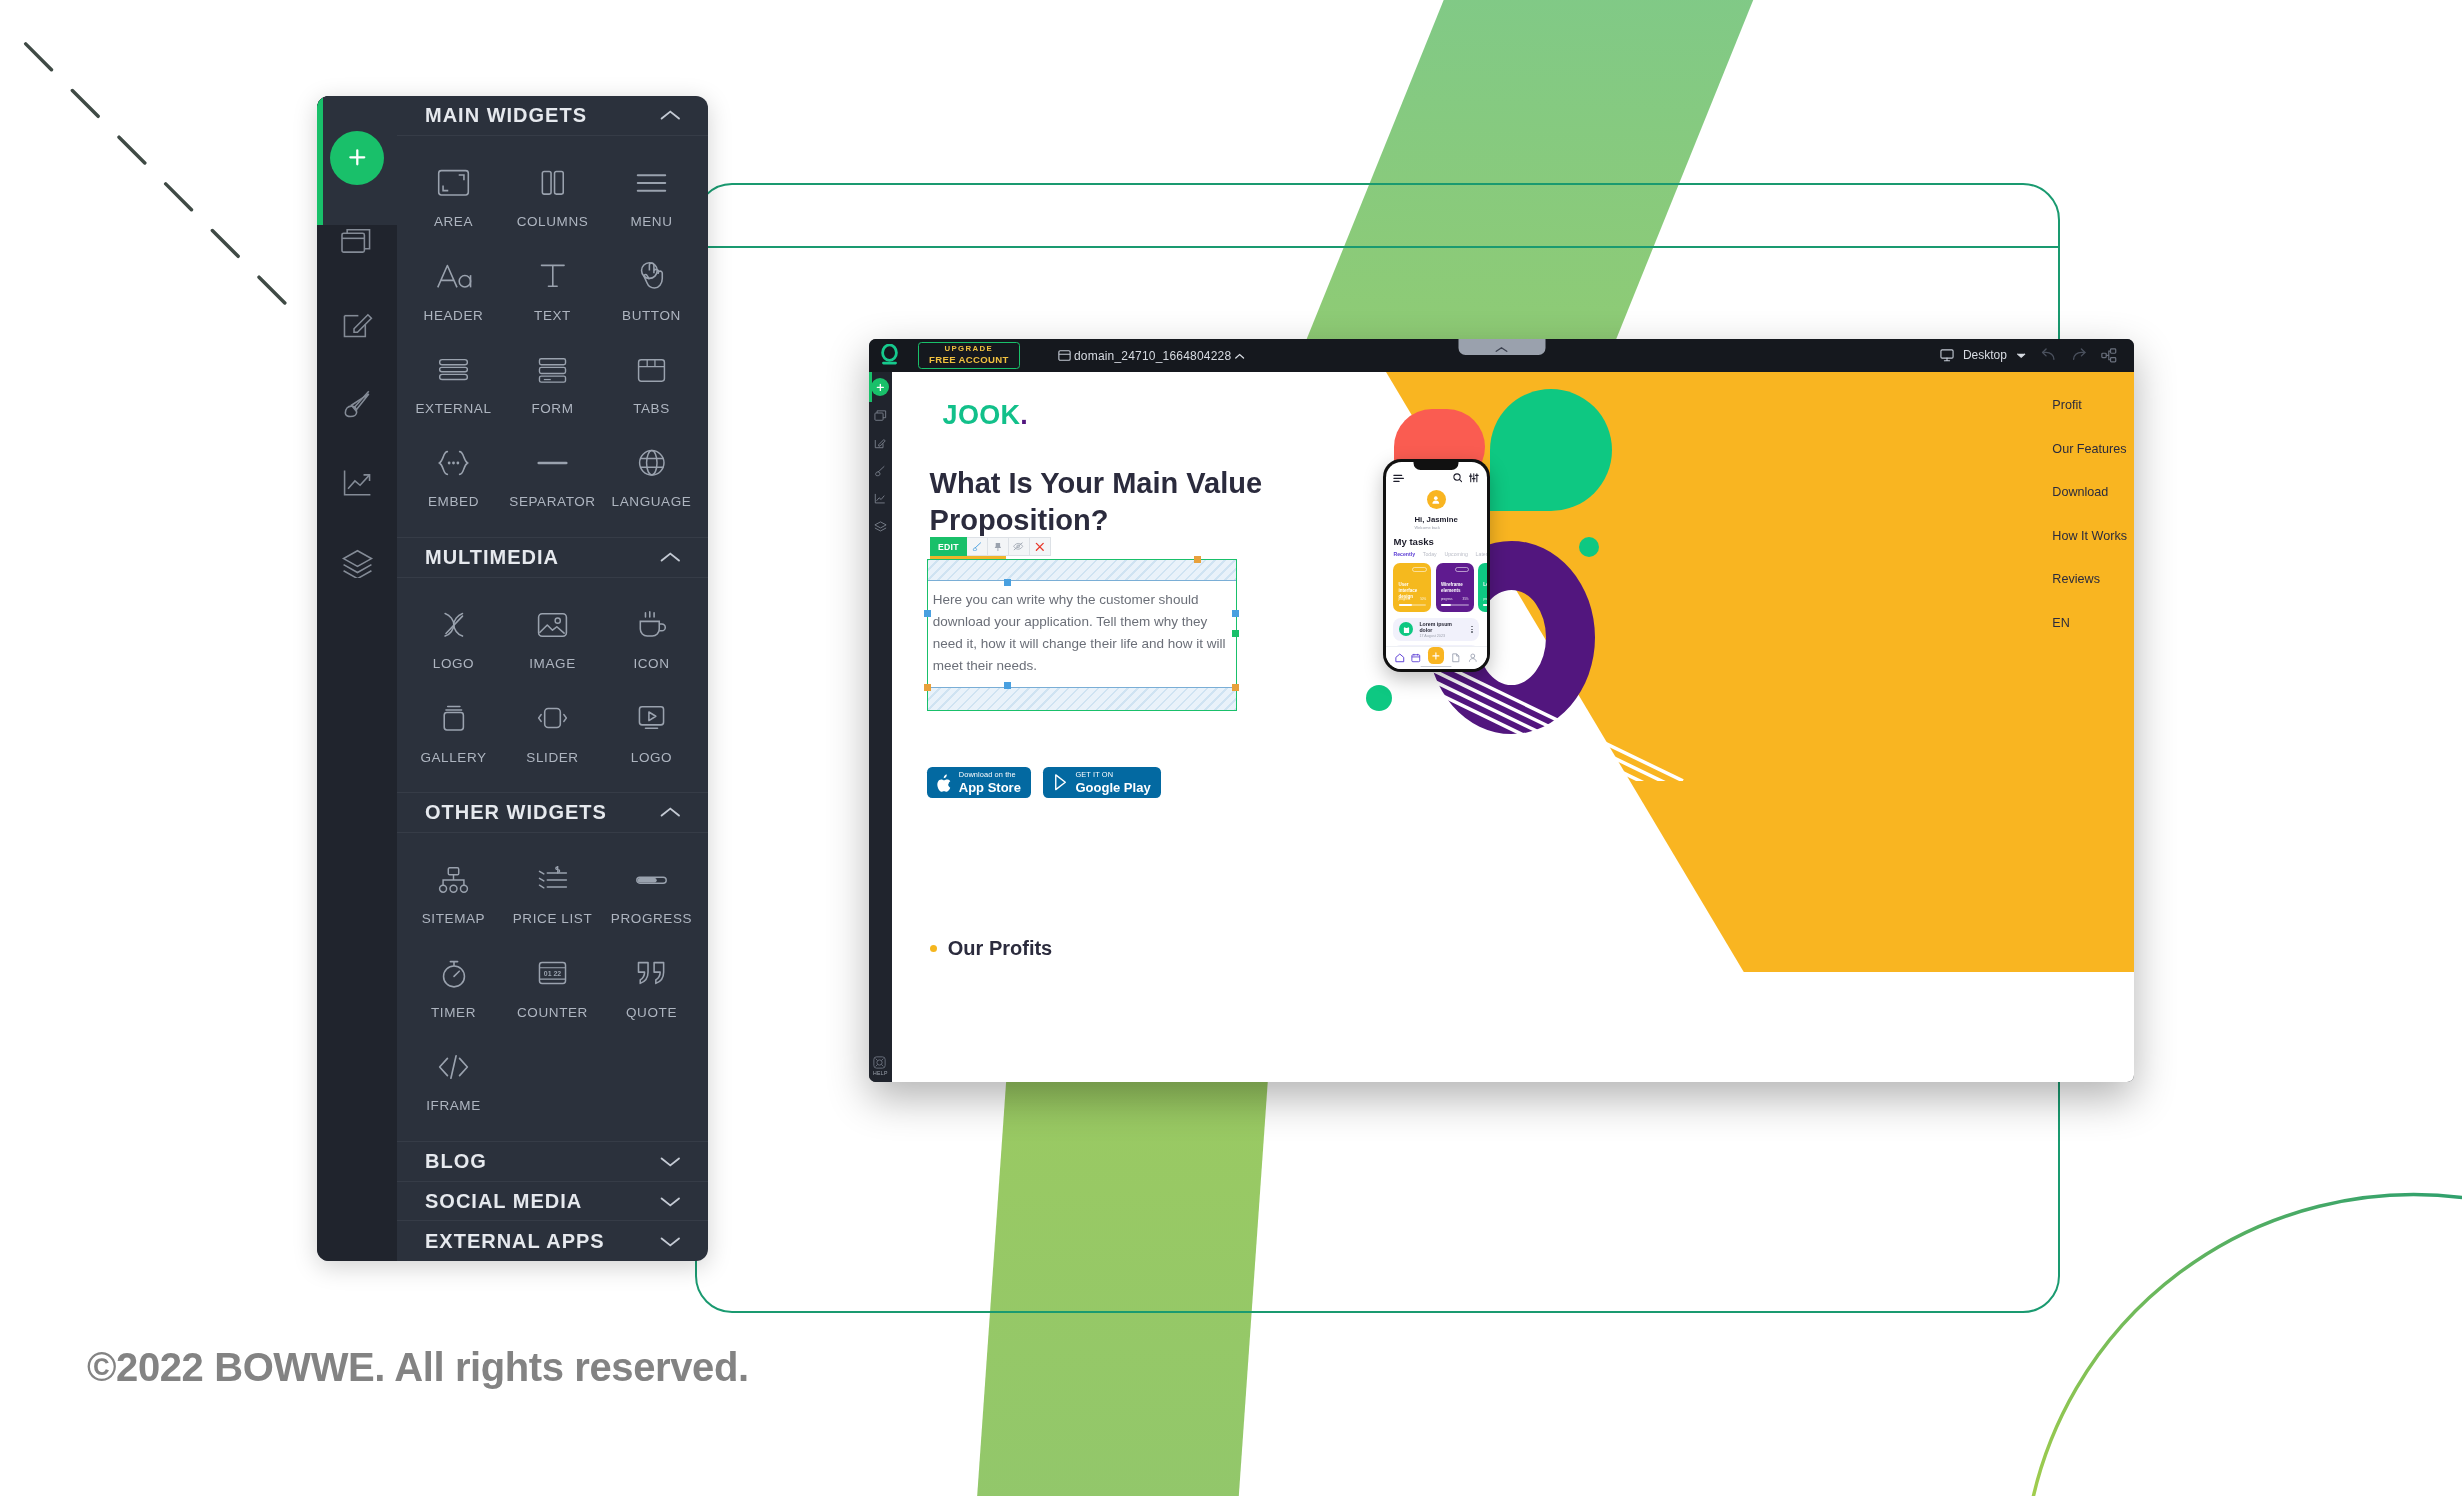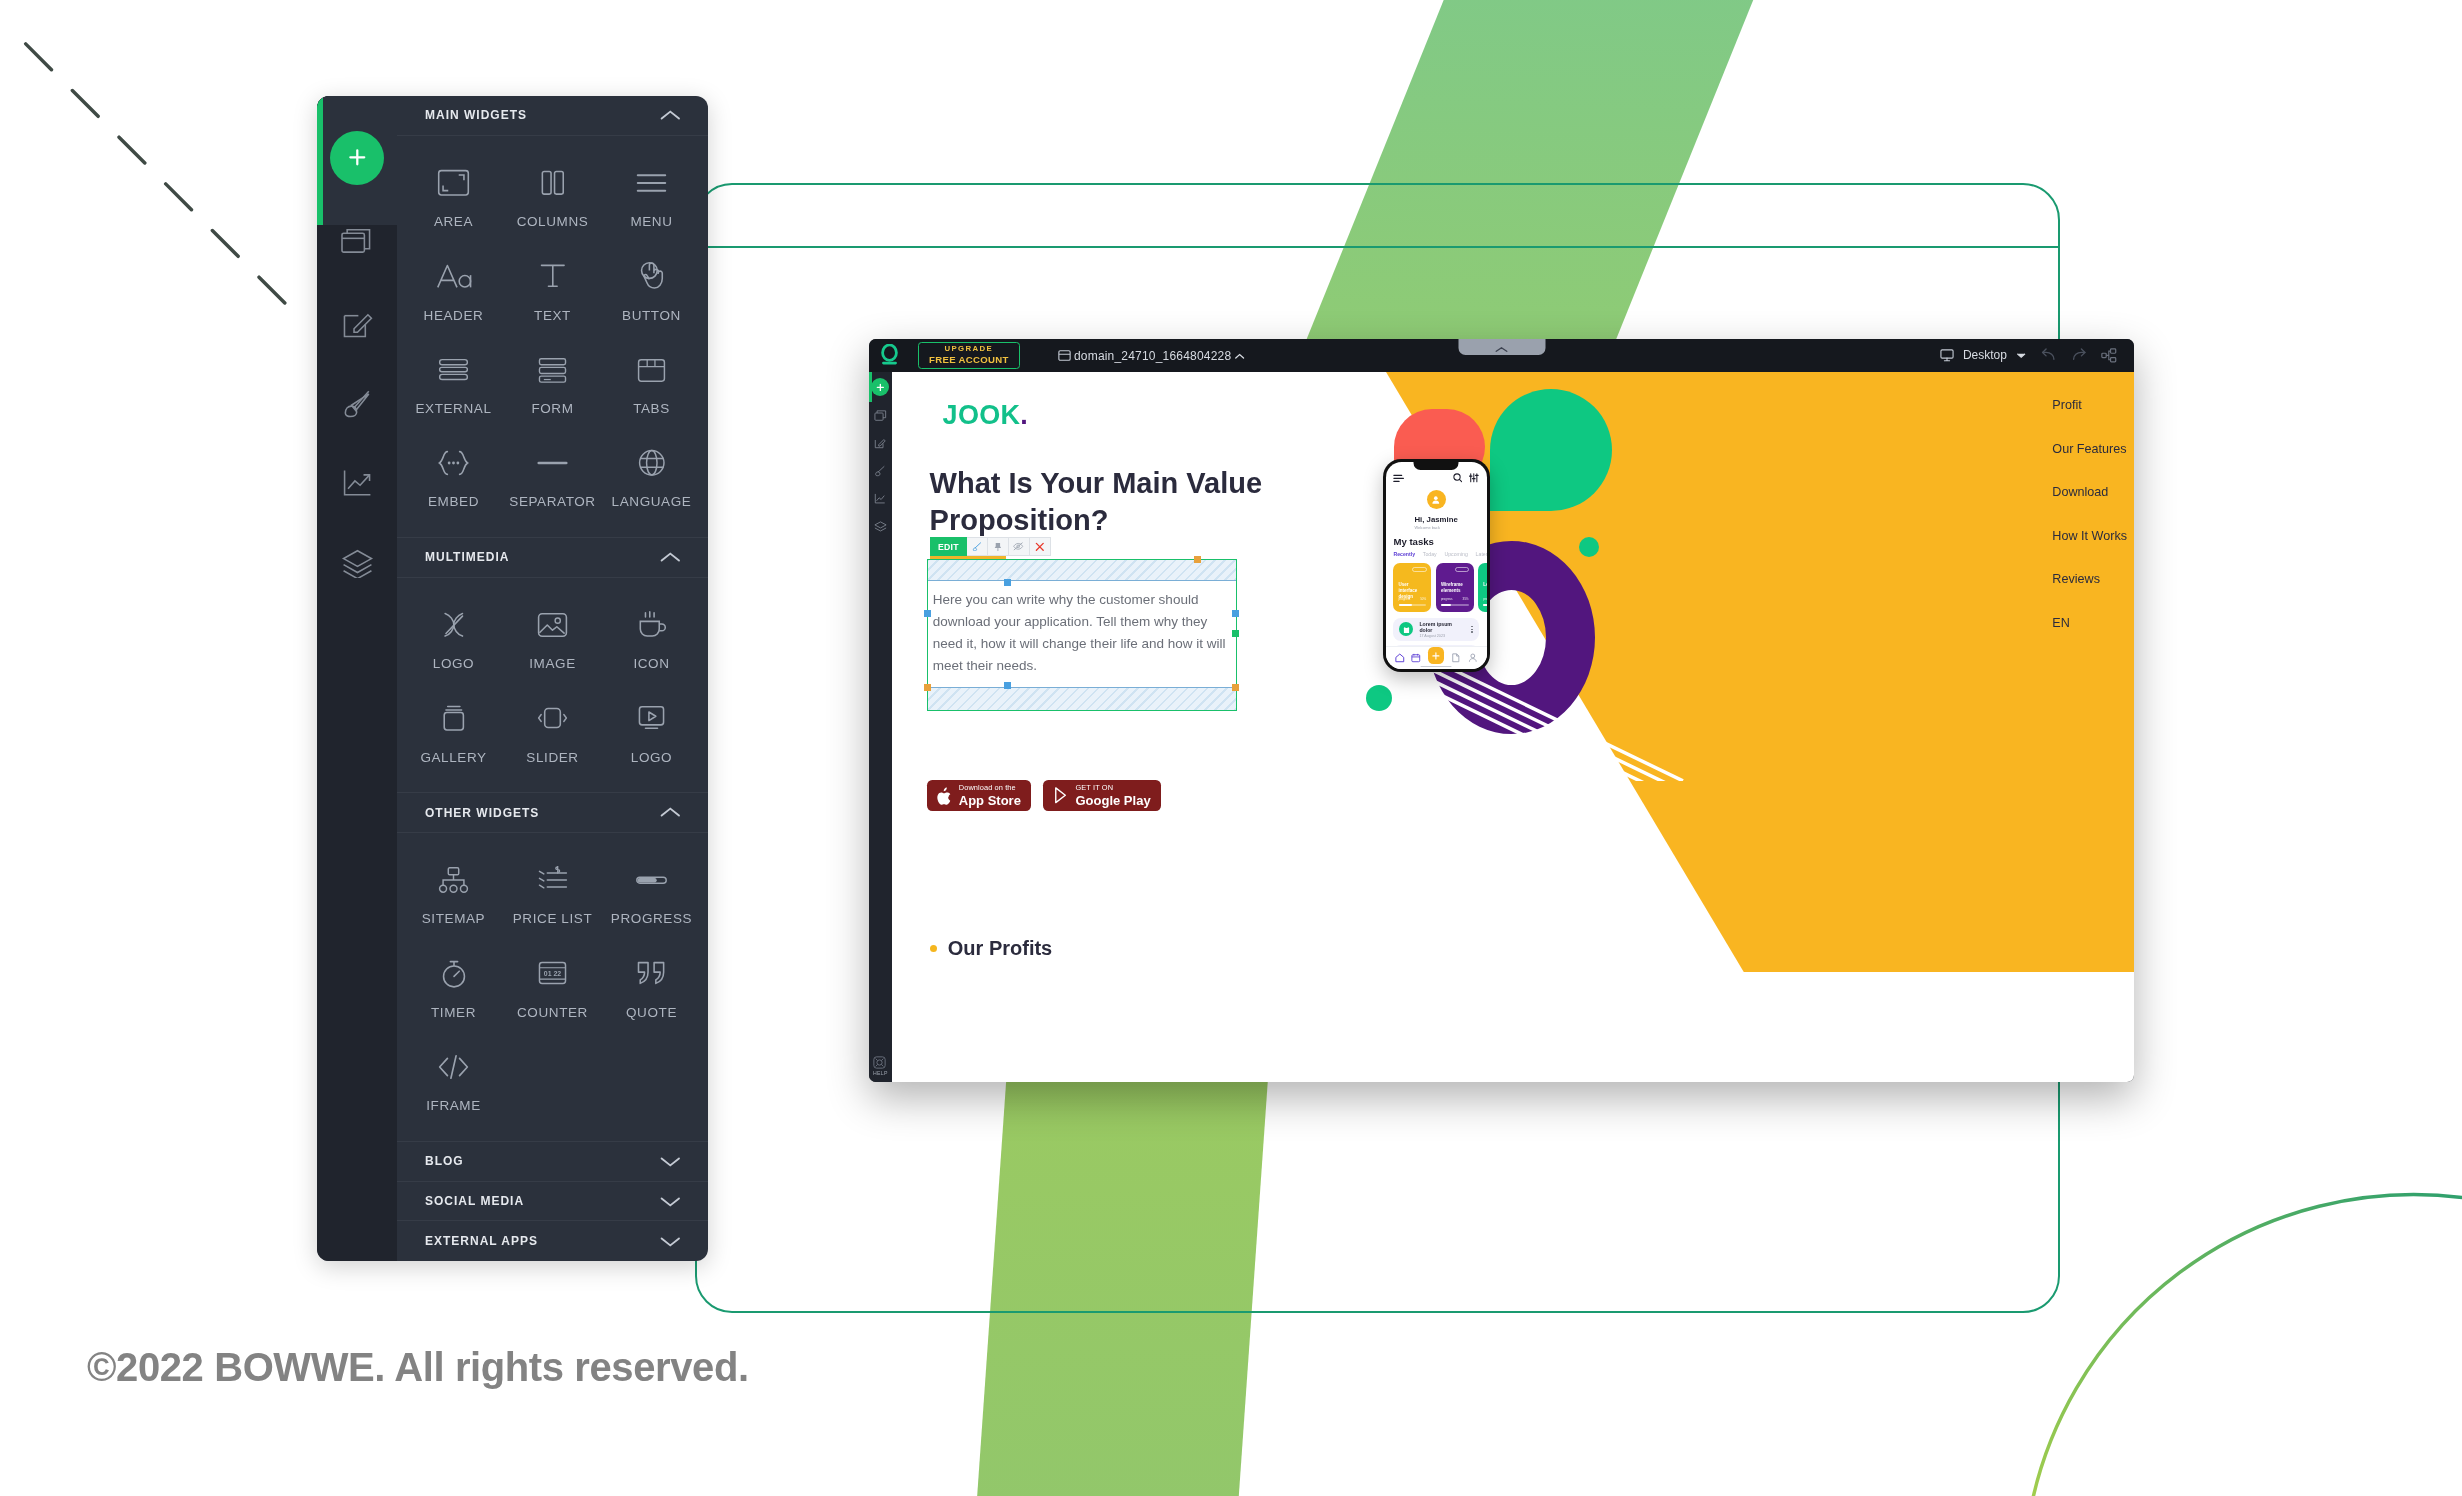--- a/index.html
+++ b/index.html
@@ -82,21 +82,21 @@
   .rail-icon:first-of-type { margin-top:56px; }
 
   .panel-body { flex:1; display:flex; flex-direction:column; }
 
   .section-head {
     height:57px; display:flex; align-items:center; justify-content:space-between;
     padding:0 26px 0 28px; cursor:pointer;
     border-bottom:0.9px solid #363c47;
   }
   .section-title {
-    color:#e6e9ee; font-size:12px; font-weight:bold; letter-spacing:1px;
+    color:#e6e9ee; font-size:20px; font-weight:bold; letter-spacing:1px;
   }
   .chev { width:22.6px; height:13px; }
 
   .widget-grid {
     display:grid; grid-template-columns:repeat(3,1fr);
     padding:12px 7px 15.6px 7px;
     border-bottom:0.9px solid #363c47;
   }
   .widget-cell {
     display:flex; flex-direction:column; align-items:center; justify-content:flex-start;
@@ -231,22 +231,22 @@
     padding:8.7px 5.2px 10.4px 5.2px;
     font-size:13.5px; line-height:1.62; color:#6b6f78;
   }
   .hnd { position:absolute; width:7px; height:7px; }
   .hnd.blue { background:#49a0e0; }
   .hnd.green { background:#19c06a; }
   .hnd.orange { background:#e8a13c; }
 
   .badges { position:absolute; left:35px; top:395px; display:flex; gap:12px; }
   .badge {
-    background:#7f1d1d; border-radius:5.2px; height:31px;
-    display:flex; align-items:center; gap:7px; padding:0 10.4px; cursor:pointer;margin-top:13px;
+    background:#0369a1; border-radius:5.2px; height:31px;
+    display:flex; align-items:center; gap:7px; padding:0 10.4px; cursor:pointer;
   }
   .badge-txt { line-height:1.0; }
   .badge-l1 { color:#fff; font-size:7.4px; letter-spacing:0.1px; }
   .badge-l2 { color:#fff; font-size:13px; font-weight:bold; margin-top:1.7px; }
 
   .profits {
     position:absolute; left:38px; top:565px;
     display:flex; align-items:center; gap:10.4px;
   }
   .profits-dot { width:7.8px; height:7.8px; border-radius:50%; background:#f5b61e; }

